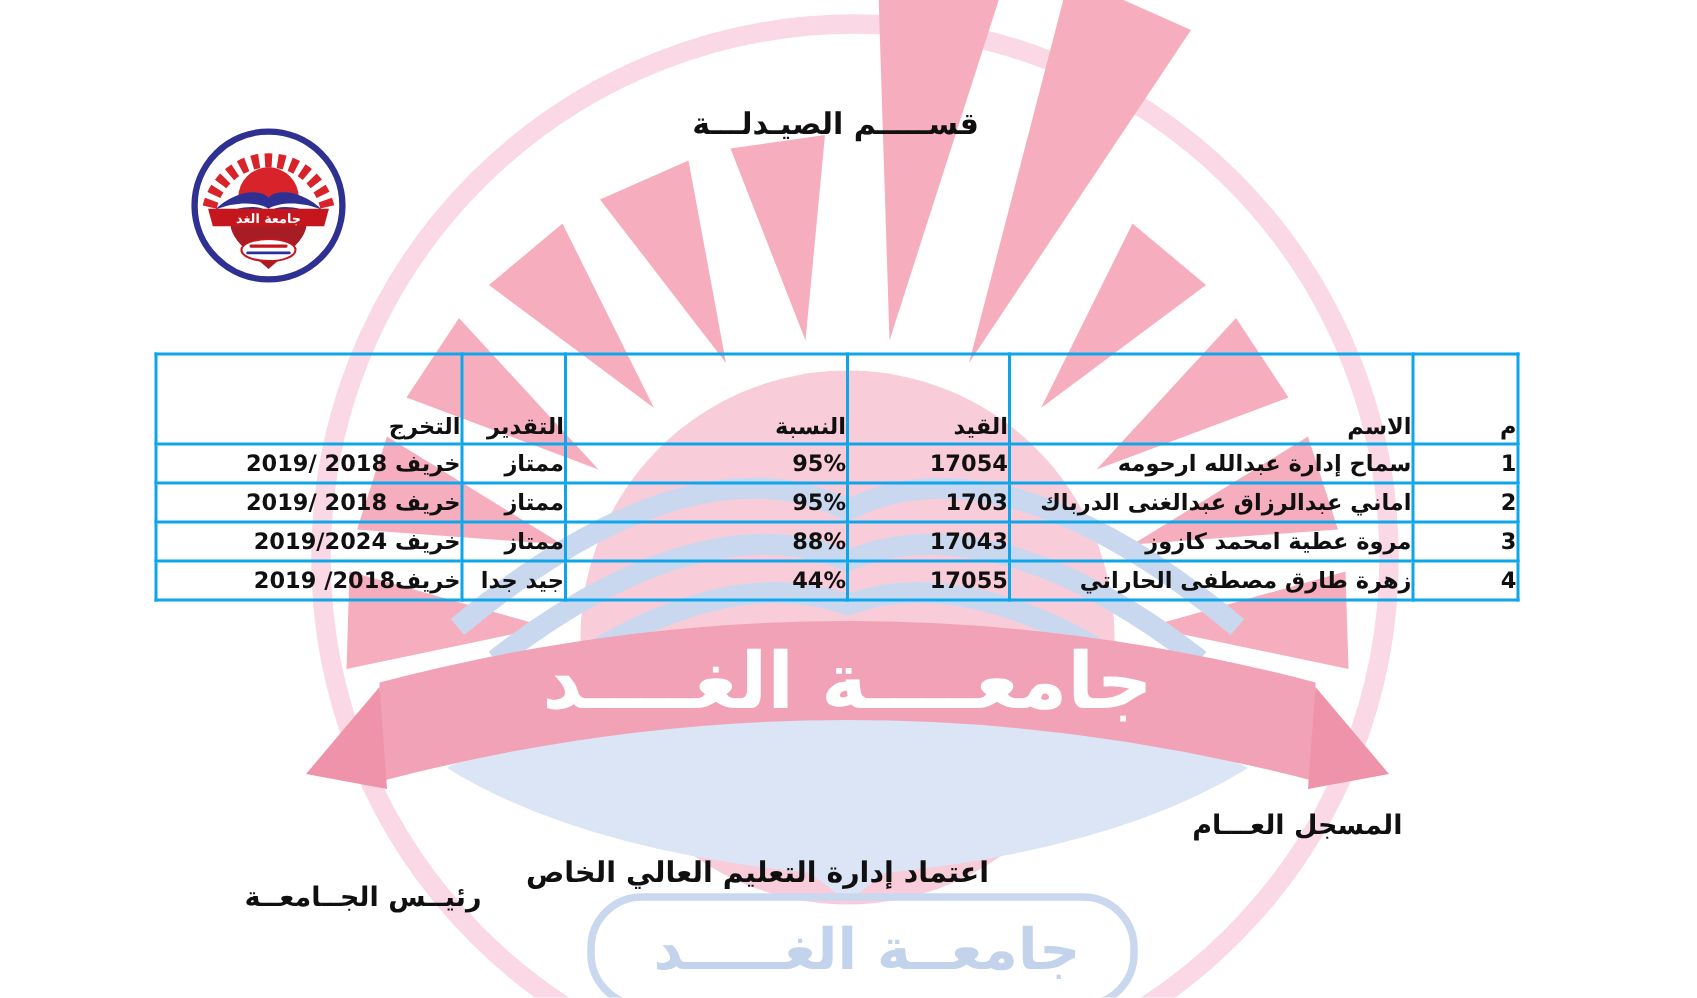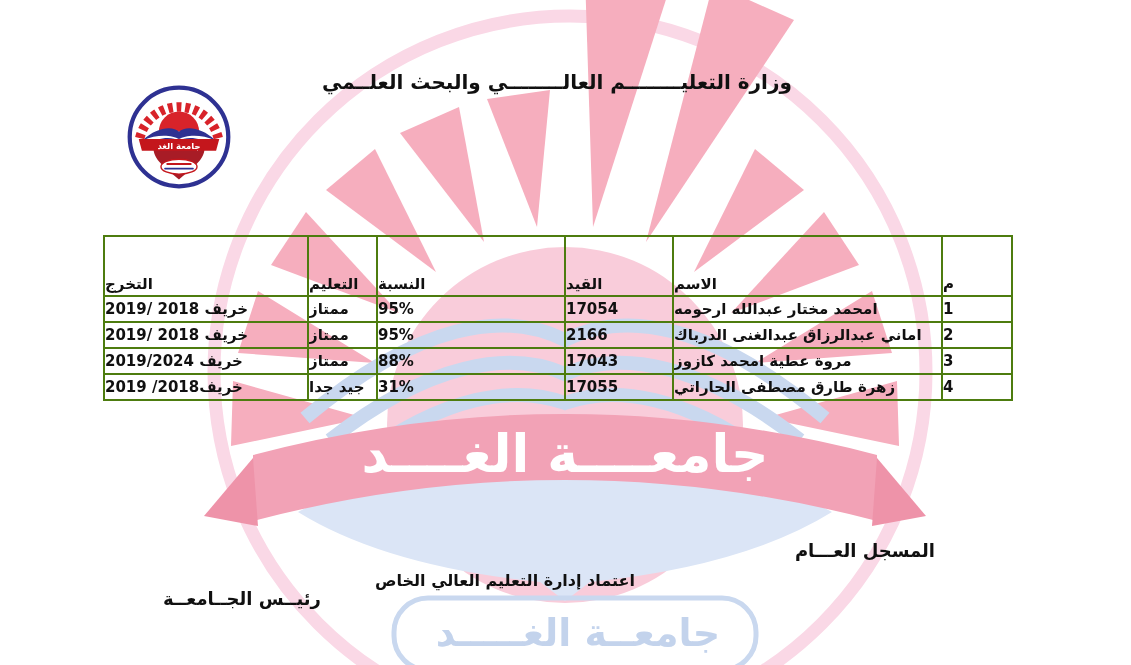--- a/index.html
+++ b/index.html
@@ -14,29 +14,29 @@
     position:absolute;left:103px;top:66px;width:908px;
     text-align:center;font-weight:bold;font-size:20px;line-height:32px;
   }
   .hdr div{white-space:nowrap;}
   table.roster{
     position:absolute;left:103px;top:235px;
     border-collapse:collapse;table-layout:fixed;
     font-weight:bold;font-size:15px;color:#101010;
   }
   table.roster th,table.roster td{
-    border:2px solid #4d7c0f;padding:0;text-align:left;overflow:hidden;
+    border:2px solid #0ea5e9;padding:0;text-align:right;overflow:hidden;
     background:transparent;white-space:nowrap;
   }
   table.roster thead th{height:56px;vertical-align:bottom;padding-bottom:2px;font-weight:bold;}
   table.roster tbody td{height:24px;vertical-align:middle;}
   .sig{position:absolute;font-weight:bold;white-space:nowrap;}
   .sig-registrar{top:540px;right:196px;font-size:18px;}
   .sig-president{top:544px;left:163px;font-size:18px;margin-top:44px;}
-  .sig-accred{top:571px;left:505px;transform:translateX(-50%);font-size:16px;}
+  .sig-accred{top:571px;left:505px;transform:translateX(-50%);font-size:19px;}
 </style>
 </head>
 <body>
 
 <svg class="wm" viewBox="0 0 1131 665" aria-hidden="true">
 
   <circle cx="570" cy="372" r="356" fill="none" stroke="#fad8e6" stroke-width="13"></circle>
 
   <g fill="#f6aebe">
     <polygon points="365,418 231,446 233,381"></polygon>
@@ -80,72 +80,72 @@
   <path d="M18,57 C31,50 44,49 50,54 C56,49 69,50 82,57 C69,53 56,54 50,58 C44,54 31,53 18,57 Z" fill="#2e3192"></path>
   <path d="M50,90 C40,81 27,73 26,62 L74,62 C73,73 60,81 50,90 Z" fill="#a81c26"></path>
   <path d="M12,52 L88,52 L85,63 L15,63 Z" fill="#c4161c"></path>
   <text x="50" y="61" text-anchor="middle" font-size="8" font-weight="bold" fill="#ffffff">جامعة الغد</text>
   <ellipse cx="50" cy="78" rx="17" ry="7" fill="#ffffff" stroke="#c4161c" stroke-width="1.3"></ellipse>
   <rect x="38" y="74.5" width="24" height="2" rx="1" fill="#c4161c"></rect>
   <rect x="36" y="79" width="28" height="1.6" rx="0.8" fill="#2e3192"></rect>
 </svg>
 
 <div class="hdr" dir="rtl">
-  <div>وزارة التعليــــــــم العالــــــــي والبحث العلــمي</div>
+  <div>قســـــم الصيـدلـــة</div>
 </div>
 
 <table class="roster" dir="rtl">
   <colgroup>
     <col style="width:70px">
       <col style="width:269px">
       <col style="width:108px">
     <col style="width:188px">
       <col style="width:69px">
       <col style="width:204px">
   </colgroup>
   <thead>
     <tr>
       <th>م</th>
       <th>الاسم</th>
       <th>القيد</th>
       <th>النسبة</th>
-      <th>التعليم</th>
+      <th>التقدير</th>
       <th>التخرج</th>
     </tr>
   </thead>
   <tbody>
     <tr>
       <td>1</td>
-      <td>امحمد مختار عبدالله ارحومه</td>
+      <td>سماح إدارة عبدالله ارحومه</td>
       <td>17054</td>
       <td>95%</td>
       <td>ممتاز</td>
       <td>خريف 2018 /2019</td>
     </tr>
     <tr>
       <td>2</td>
       <td>اماني عبدالرزاق عبدالغنى الدرباك</td>
-      <td>2166</td>
+      <td>1703</td>
       <td>95%</td>
       <td>ممتاز</td>
       <td>خريف 2018 /2019</td>
     </tr>
     <tr>
       <td>3</td>
       <td>مروة عطية امحمد كازوز</td>
       <td>17043</td>
       <td>88%</td>
       <td>ممتاز</td>
       <td>خريف 2019/2024</td>
     </tr>
     <tr>
       <td>4</td>
       <td>زهرة طارق مصطفى الحاراتي</td>
       <td>17055</td>
-      <td>31%</td>
+      <td>44%</td>
       <td>جيد جدا</td>
       <td>خريف2018/ 2019</td>
     </tr>
   </tbody>
 </table>
 
 <div class="sig sig-registrar" dir="rtl">المسجل العـــام</div>
 <div class="sig sig-president" dir="rtl">رئيــس الجــامعــة</div>
 <div class="sig sig-accred" dir="rtl">اعتماد إدارة التعليم العالي الخاص</div>
 

